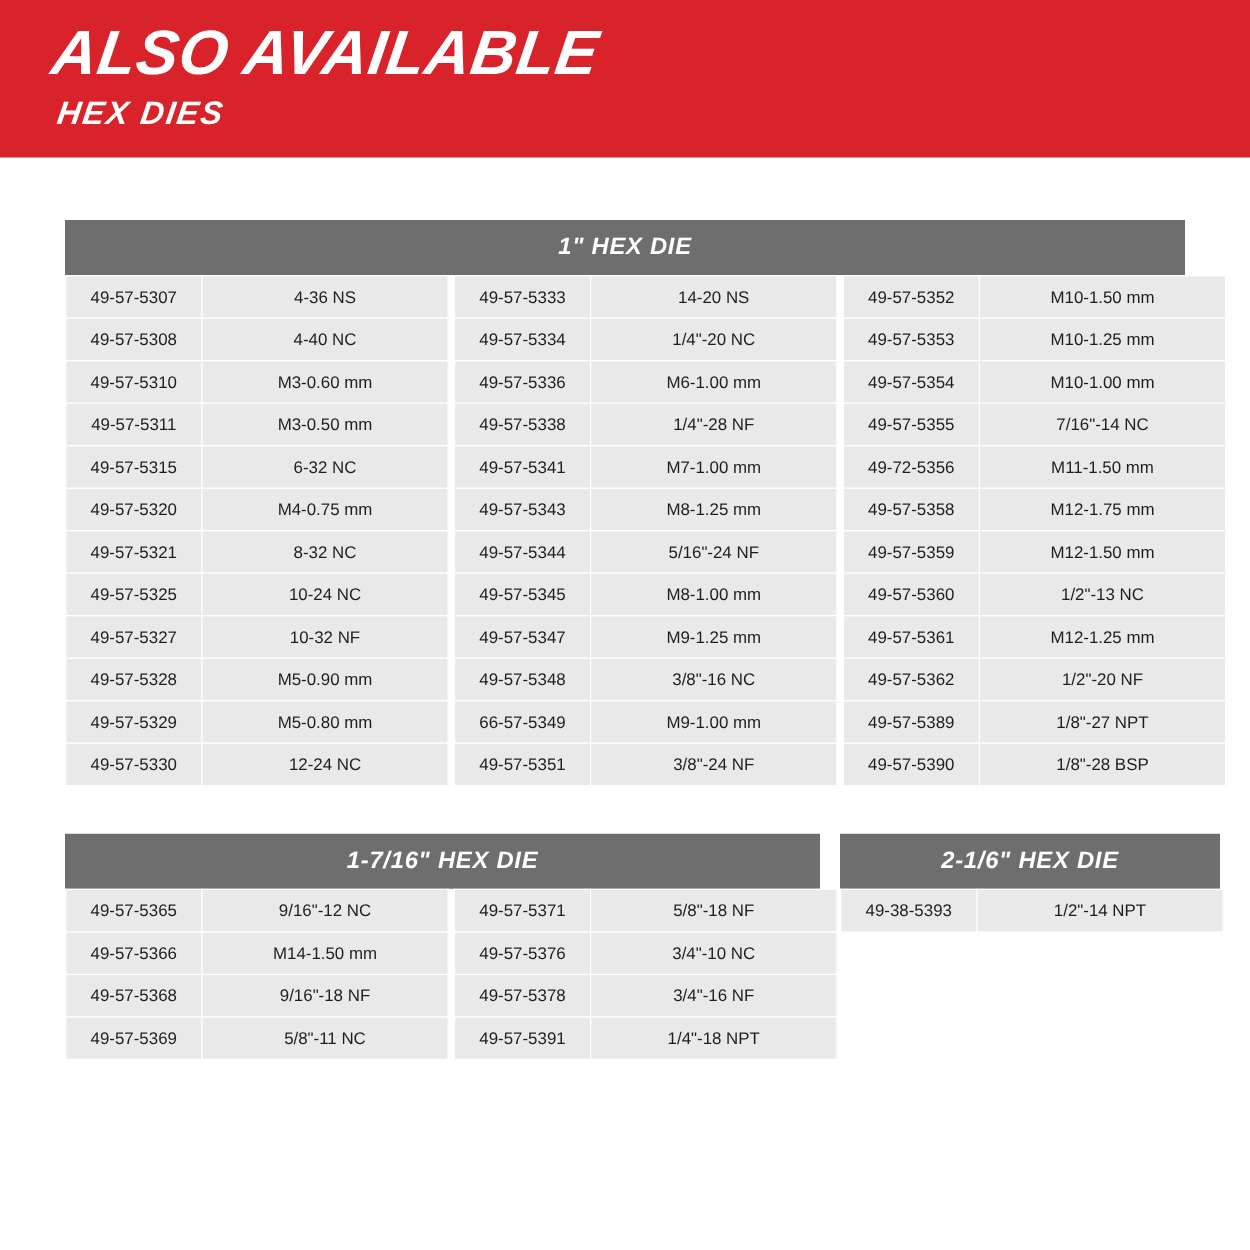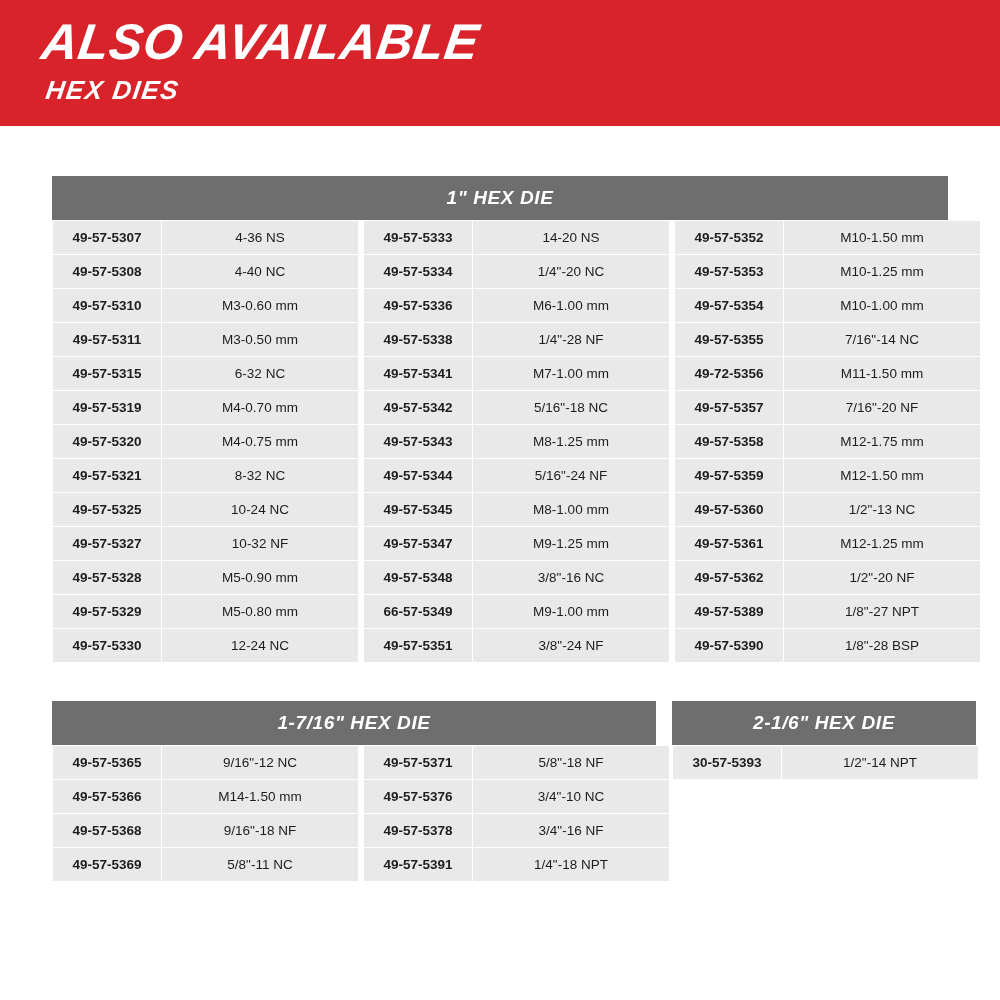--- a/index.html
+++ b/index.html
@@ -82,21 +82,20 @@
     height: 33px;
     font-size: 13.5px;
     color: #1d1d1d;
     text-align: center;
     vertical-align: middle;
     padding: 0;
     white-space: nowrap;
   }
   table.die-table td.sku {
     width: 108px;
-    font-weight: bold;
   }
   table.die-table td.desc {
     width: 196px;
     text-align: center;
   }
   table.die-table td.gap {
     background: #ffffff;
     border: none;
     width: 4px;
   }
@@ -180,30 +179,20 @@
             <td class="sku">49-57-5315</td>
             <td class="desc">6-32 NC</td>
             <td class="gap"></td>
             <td class="sku">49-57-5341</td>
             <td class="desc">M7-1.00 mm</td>
             <td class="gap"></td>
             <td class="sku">49-72-5356</td>
             <td class="desc">M11-1.50 mm</td>
           </tr>
           <tr>
-            <td class="sku">49-57-5319</td>
-            <td class="desc">M4-0.70 mm</td>
-            <td class="gap"></td>
-            <td class="sku">49-57-5342</td>
-            <td class="desc">5/16"-18 NC</td>
-            <td class="gap"></td>
-            <td class="sku">49-57-5357</td>
-            <td class="desc">7/16"-20 NF</td>
-          </tr>
-          <tr>
             <td class="sku">49-57-5320</td>
             <td class="desc">M4-0.75 mm</td>
             <td class="gap"></td>
             <td class="sku">49-57-5343</td>
             <td class="desc">M8-1.25 mm</td>
             <td class="gap"></td>
             <td class="sku">49-57-5358</td>
             <td class="desc">M12-1.75 mm</td>
           </tr>
           <tr>
@@ -306,21 +295,21 @@
             </tr>
           </tbody>
         </table>
       </div>
 
       <div class="bottom-right">
         <div class="tbl-header">2-1/6" HEX DIE</div>
         <table class="die-table">
           <tbody>
             <tr>
-              <td class="sku">30-57-5393</td>
+              <td class="sku">49-38-5393</td>
               <td class="desc">1/2"-14 NPT</td>
             </tr>
           </tbody>
         </table>
       </div>
 
     </div>
 
   </div>
 </div>

